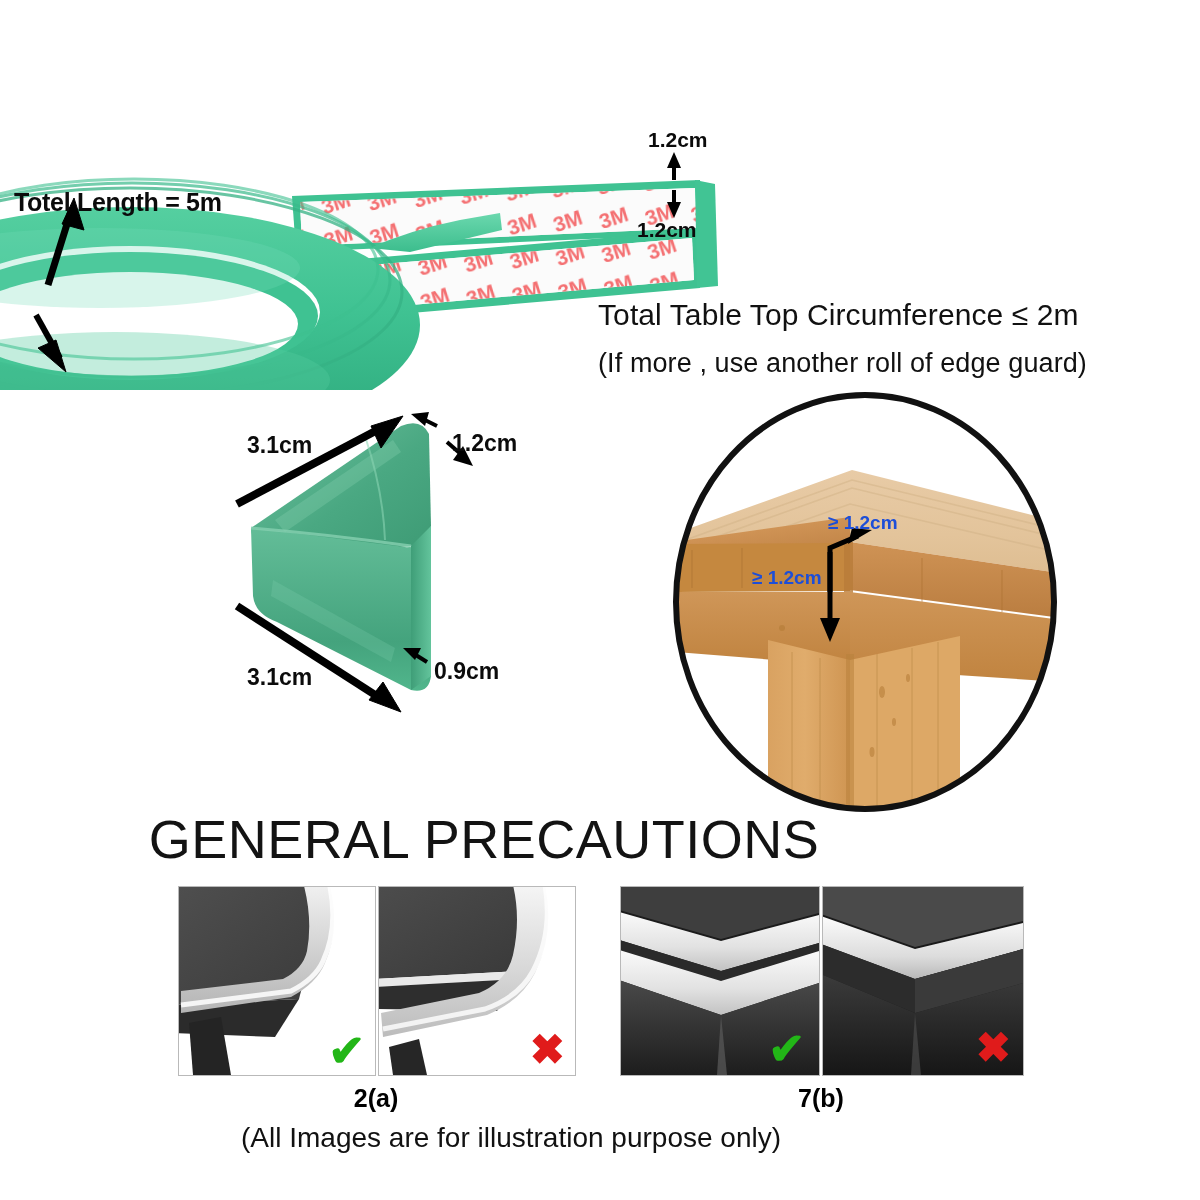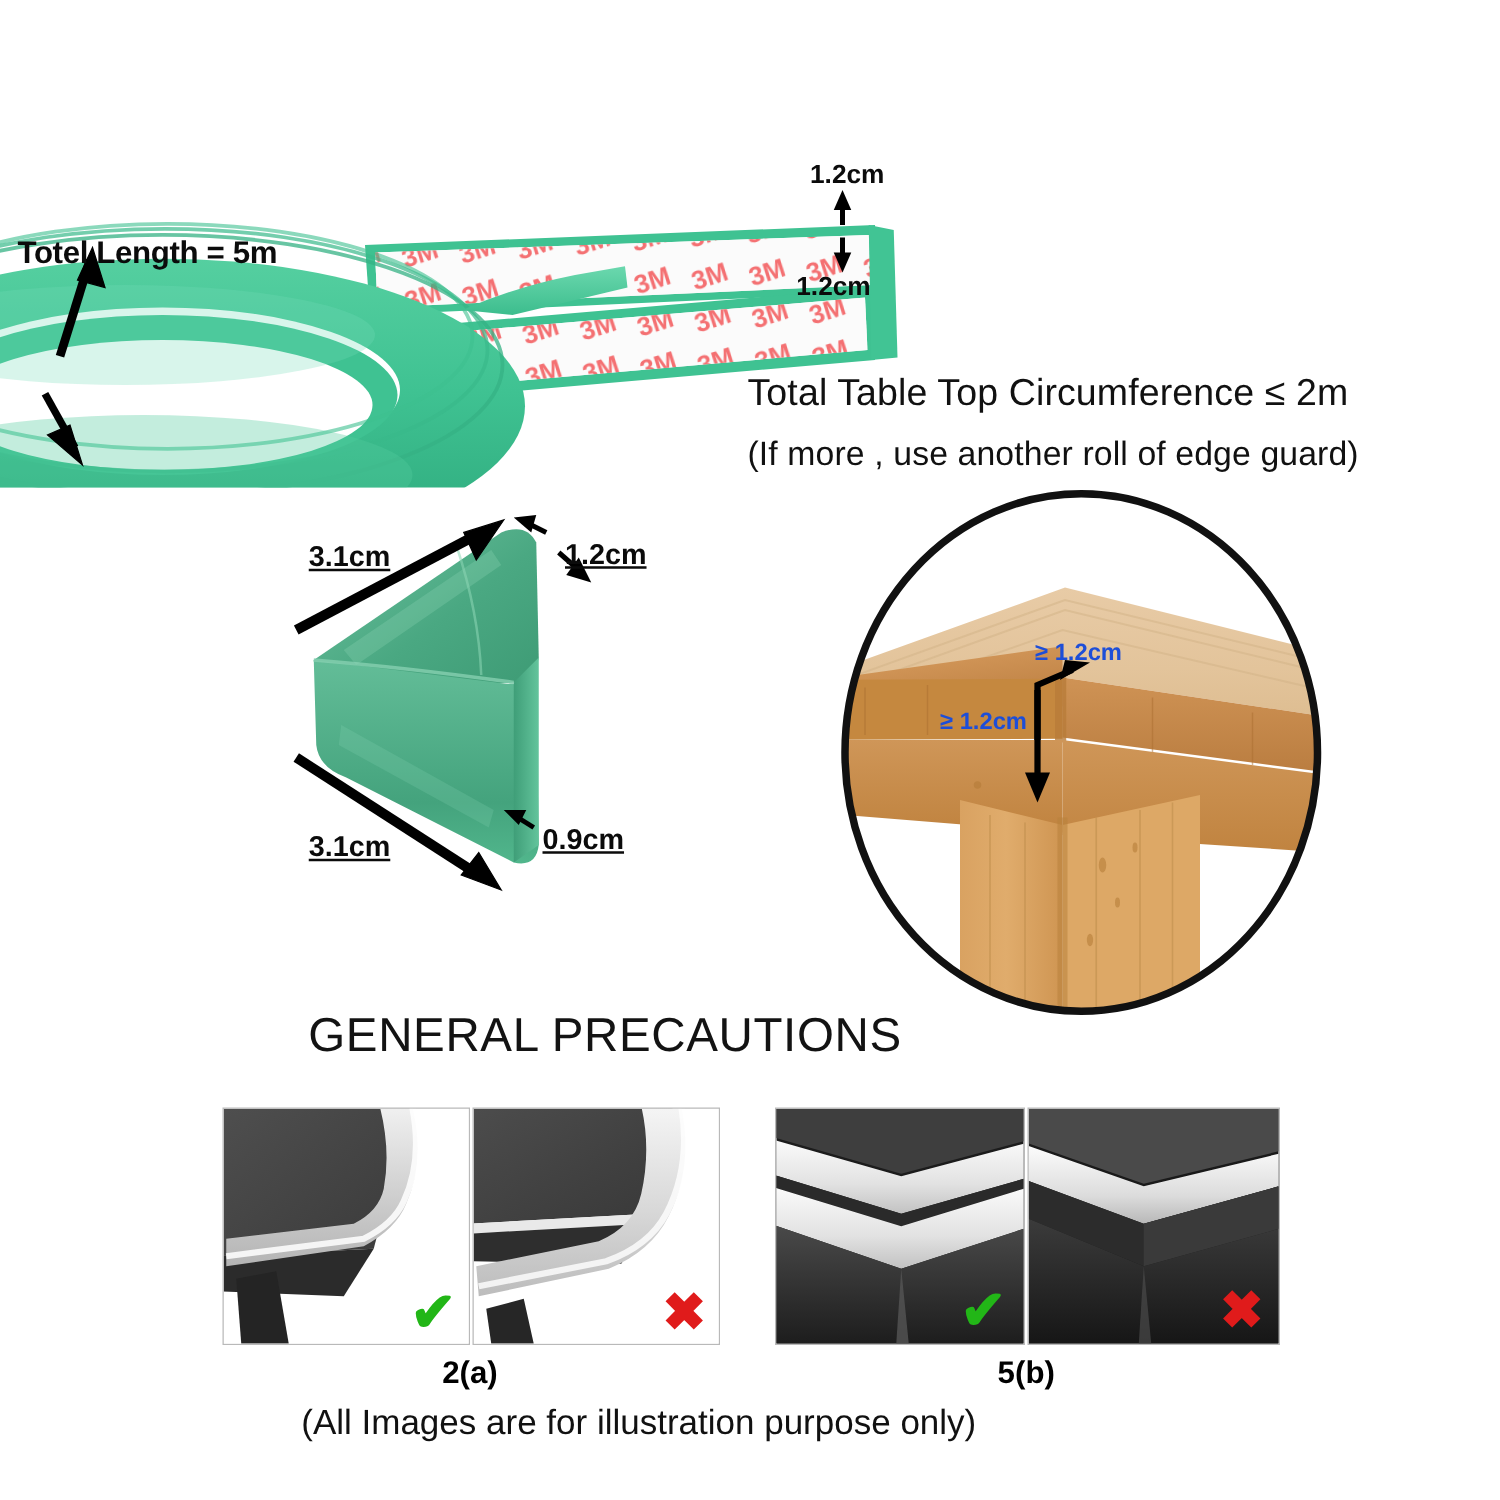--- a/index.html
+++ b/index.html
@@ -48,36 +48,36 @@
   .headline-1 {
     left: 598px; top: 298px;
     font-size: 30px; color: #111; letter-spacing: 0.1px;
   }
   .headline-2 {
     left: 598px; top: 348px;
     font-size: 27px; color: #111; letter-spacing: 0.1px;
   }
 
   
-  .cg-label { font-size: 23px; font-weight: bold; color: #0b0b0b; text-decoration: underline; }
+  .cg-label { font-size: 23px; font-weight: bold; color: #0b0b0b; }
   .cg-31-top   { left: 247px; top: 432px; }
   .cg-12       { left: 452px; top: 430px; }
   .cg-31-bot   { left: 247px; top: 664px; }
   .cg-09       { left: 434px; top: 658px; }
 
   
   .tbl-label { font-size: 19px; font-weight: bold; color: #1d4ed8; text-align: center; }
   .tbl-12-a { left: 828px; top: 512px; }
   .tbl-12-b { left: 752px; top: 567px; }
 
   
   .precautions-title {
     left: 0; top: 808px;
     width: 968px; text-align: center;
-    font-size: 38px; letter-spacing: 0.5px;
+    font-size: 54px; letter-spacing: 0.5px;
     color: #131313;
   }
 
   .panel-group { position: absolute; }
   .panel-frame {
     position: absolute;
     border: 1px solid #b9b9b9;
     background: #fff;
     overflow: hidden;
   }
@@ -448,18 +448,18 @@
         <path d="M -5 28 L 92 62 L 200 36 L 200 62 L 92 92 L -5 56 Z" fill="url(#wgB)"></path>
 
         <path d="M -5 56 L 92 92 L 200 62 L 200 96 L 92 126 L -5 86 Z" fill="#2c2c2c"></path>
         <path d="M 92 92 L 200 62 L 200 96 L 92 126 Z" fill="#3a3a3a"></path>
         <path d="M -5 86 L 92 126 L 200 96 L 200 188 L -5 188 Z" fill="url(#drkB)"></path>
         <path d="M 92 126 L 98 188 L 88 188 Z" fill="#4a4a4a" opacity="0.7"></path>
       </svg>
       <span class="cross-mark" style="right:12px; bottom:6px; font-size:42px; color:#e01b1b; font-weight:bold; line-height:1;">✖</span>
     </div>
 
-    <div class="panel-caption" style="left:0; top:198px; width:402px;">5(b)</div>
+    <div class="panel-caption" style="left:0; top:198px; width:402px;">7(b)</div>
   </div>
 
   <div class="abs txt footer-note">(All Images are for illustration purpose only)</div>
 
 </div>
 
 </body></html>

